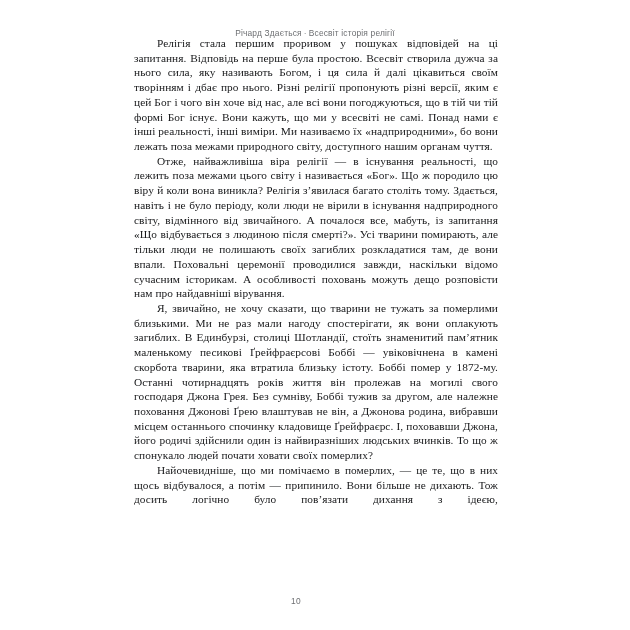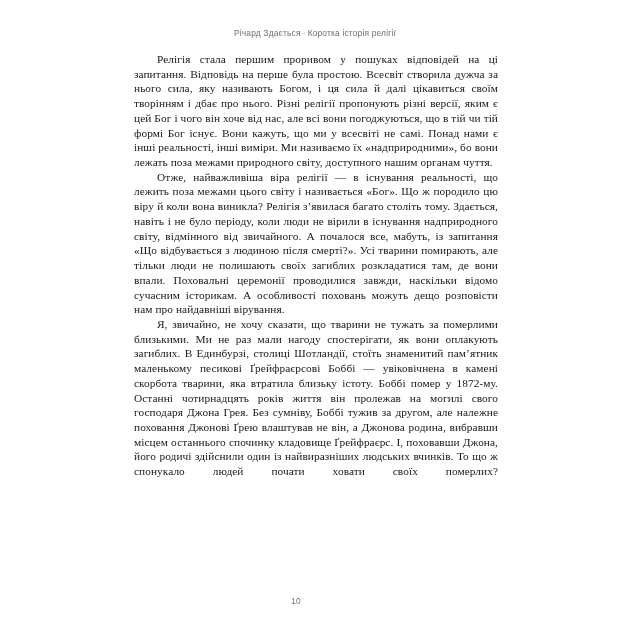--- a/index.html
+++ b/index.html
@@ -40,21 +40,21 @@
   }
   .running-head .dot {
     display: inline-block;
     padding: 0 2px;
     color: #86888b;
   }
 
   
   .textblock {
     position: absolute;
-    top: 52px;
+    top: 36px;
     left: 134px;
     width: 364px;
   }
 
   p.para {
     margin: 0;
     text-indent: 23px;
     text-align: justify;
     text-align-last: left;
     font-size: 11.35px;
@@ -81,24 +81,25 @@
     letter-spacing: 0.4px;
     color: #6d6f72;
   }
 </style>
 </head>
 <body>
 
 <div class="page">
 
   <div class="running-head">
-    <span>Річард Здається</span><span class="dot">·</span><span>Коротка історія релігії</span>
+    <span>Річард Здається</span><span class="dot">·</span><span>Всесвіт історія релігії</span>
   </div>
 
   <div class="textblock">
     <p class="para">Релігія стала першим проривом у пошуках відповідей на ці запитання. Відповідь на перше була простою. Всесвіт створила дужча за нього сила, яку називають Богом, і ця сила й далі цікавиться своїм творінням і дбає про нього. Різні релігії пропонують різні версії, яким є цей Бог і чого він хоче від нас, але всі вони погоджуються, що в тій чи тій формі Бог існує. Вони кажуть, що ми у всесвіті не самі. Понад нами є інші реальності, інші виміри. Ми називаємо їх «надприродними», бо вони лежать поза межами природного світу, доступного нашим органам чуття.</p>
     <p class="para">Отже, найважливіша віра релігії — в існування реальності, що лежить поза межами цього світу і називається «Бог». Що ж породило цю віру й коли вона виникла? Релігія з’явилася багато століть тому. Здається, навіть і не було періоду, коли люди не вірили в існування надприродного світу, відмінного від звичайного. А почалося все, мабуть, із запитання «Що відбувається з людиною після смерті?». Усі тварини помирають, але тільки люди не полишають своїх загиблих розкладатися там, де вони впали. Поховальні церемонії проводилися завжди, наскільки відомо сучасним історикам. А особливості поховань можуть дещо розповісти нам про найдавніші вірування.</p>
     <p class="para">Я, звичайно, не хочу сказати, що тварини не тужать за померлими близькими. Ми не раз мали нагоду спостерігати, як вони оплакують загиблих. В Единбурзі, столиці Шотландії, стоїть знаменитий пам’ятник маленькому песикові Ґрейфраєрсові Боббі — увіковічнена в камені скорбота тварини, яка втратила близьку істоту. Боббі помер у 1872-му. Останні чотирнадцять років життя він пролежав на могилі свого господаря Джона Грея. Без сумніву, Боббі тужив за другом, але належне поховання Джонові Ґрею влаштував не він, а Джонова родина, вибравши місцем останнього спочинку кладовище Ґрейфраєрс. І, поховавши Джона, його родичі здійснили один із найвиразніших людських вчинків. То що ж спонукало людей почати ховати своїх померлих?</p>
+    <p class="para">Найочевидніше, що ми помічаємо в померлих, — це те, що в них щось відбувалося, а потім — припинило. Вони більше не дихають. Тож досить логічно було пов’язати дихання з ідеєю,</p>
   </div>
 
   <div class="folio">10</div>
 
 </div>
 
 </body></html>

